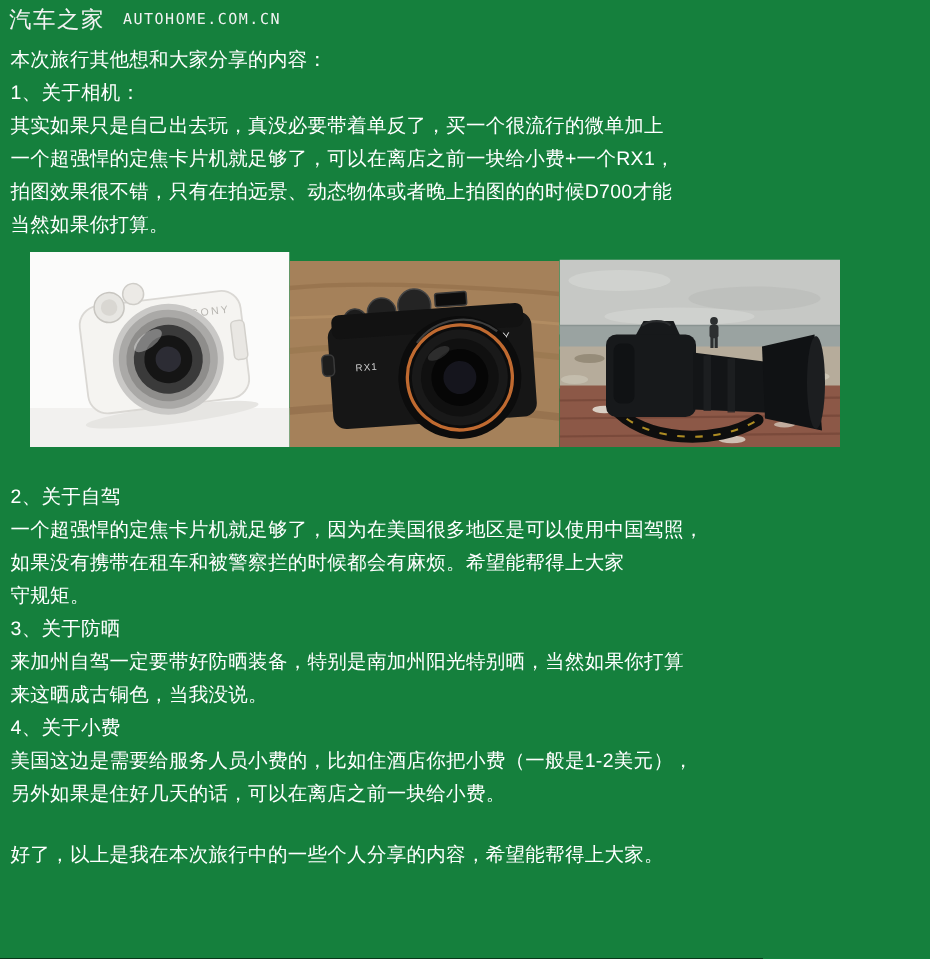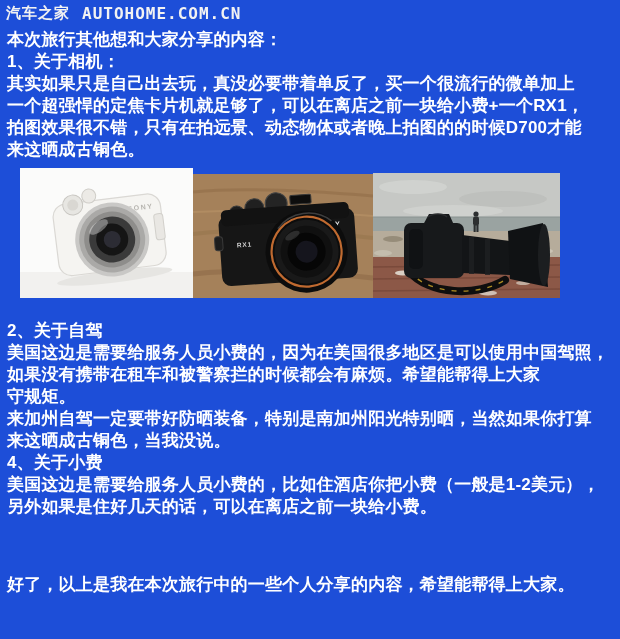--- a/index.html
+++ b/index.html
@@ -1,81 +1,81 @@
 <!DOCTYPE html>
 <html><head>
 <meta charset="utf-8">
 <style>
   html, body { margin: 0; padding: 0; background: #000; }
   .page {
     position: relative;
     width: 620px;
     height: 639px;
-    background: #1d4ed8;
+    background: #15803d;
     color: #fff;
     font-family: "Liberation Sans", sans-serif;
-    font-weight: 700;
+    font-weight: 400;
     overflow: hidden;
   }
   .watermark {
     position: absolute;
     top: 4px;
     left: 6px;
     display: flex;
     align-items: center;
     gap: 12px;
     color: #f2f2f2;
   }
   .watermark .logo { font-size: 15px; letter-spacing: 1px; }
   .watermark .site {
     font-family: "DejaVu Sans Mono", monospace;
-    font-size: 16px;
+    font-size: 10px;
     letter-spacing: 1px;
   }
   .article { position: absolute; top: 29px; left: 7px; right: 4px; }
   .text-line {
-    font-size: 17px;
+    font-size: 13px;
     line-height: 22px;
     min-height: 22px;
     white-space: nowrap;
     letter-spacing: 0.2px;
   }
   .photo-row {
     display: flex;
     align-items: flex-end;
     margin: 7px 0 0 13px;
     height: 130px;
   }
   figure.photo { margin: 0; padding: 0; display: block; }
   .photo svg { display: block; }
   .photo-1 { width: 173px; height: 130px; }
   .photo-2 { width: 180px; height: 124px; margin-left: 8px; }
   .photo-3 { width: 187px; height: 125px; margin-left: 10px; }
   .body-block { margin-top: 22px; }
-  .closing { margin-top: 56px; }
+  .closing { margin-top: 19px; }
 </style>
 </head>
 <body>
 
 <div class="page">
 
   <header class="watermark">
     <span class="logo">汽车之家</span>
     <span class="site">AUTOHOME.COM.CN</span>
   </header>
 
   <main class="article">
 
     <div class="text-block">
         <div class="text-line">本次旅行其他想和大家分享的内容：</div>
         <div class="text-line">1、关于相机：</div>
         <div class="text-line">其实如果只是自己出去玩，真没必要带着单反了，买一个很流行的微单加上</div>
         <div class="text-line">一个超强悍的定焦卡片机就足够了，可以在离店之前一块给小费+一个RX1，</div>
         <div class="text-line">拍图效果很不错，只有在拍远景、动态物体或者晚上拍图的的时候D700才能</div>
-        <div class="text-line">来这晒成古铜色。</div>
+        <div class="text-line">当然如果你打算。</div>
       </div>
 
     <div class="photo-row">
 
       <figure class="photo photo-1">
         <svg viewBox="0 0 173 130" width="173" height="130">
           <rect width="173" height="130" fill="#fbfbfa"></rect>
           <rect y="104" width="173" height="26" fill="#f2f1ef"></rect>
           <g transform="rotate(-7 88 70)">
             <ellipse cx="90" cy="109" rx="58" ry="6" fill="#e6e5e2"></ellipse>
@@ -167,23 +167,24 @@
             <ellipse cx="171" cy="82" rx="6" ry="31" fill="#1c1e20"></ellipse>
             <path d="M55,44 C60,40 70,40 74,44" stroke="#2a2c2e" stroke-width="1.5" fill="none"></path>
           </g>
         </svg>
       </figure>
 
     </div>
 
     <div class="text-block body-block">
         <div class="text-line">2、关于自驾</div>
-        <div class="text-line">美国这边是需要给服务人员小费的，因为在美国很多地区是可以使用中国驾照，</div>
+        <div class="text-line">一个超强悍的定焦卡片机就足够了，因为在美国很多地区是可以使用中国驾照，</div>
         <div class="text-line">如果没有携带在租车和被警察拦的时候都会有麻烦。希望能帮得上大家</div>
         <div class="text-line">守规矩。</div>
+        <div class="text-line">3、关于防晒</div>
         <div class="text-line">来加州自驾一定要带好防晒装备，特别是南加州阳光特别晒，当然如果你打算</div>
         <div class="text-line">来这晒成古铜色，当我没说。</div>
         <div class="text-line">4、关于小费</div>
         <div class="text-line">美国这边是需要给服务人员小费的，比如住酒店你把小费（一般是1-2美元），</div>
         <div class="text-line">另外如果是住好几天的话，可以在离店之前一块给小费。</div>
       </div>
 
     <div class="text-line closing">好了，以上是我在本次旅行中的一些个人分享的内容，希望能帮得上大家。</div>
 
   </main>

